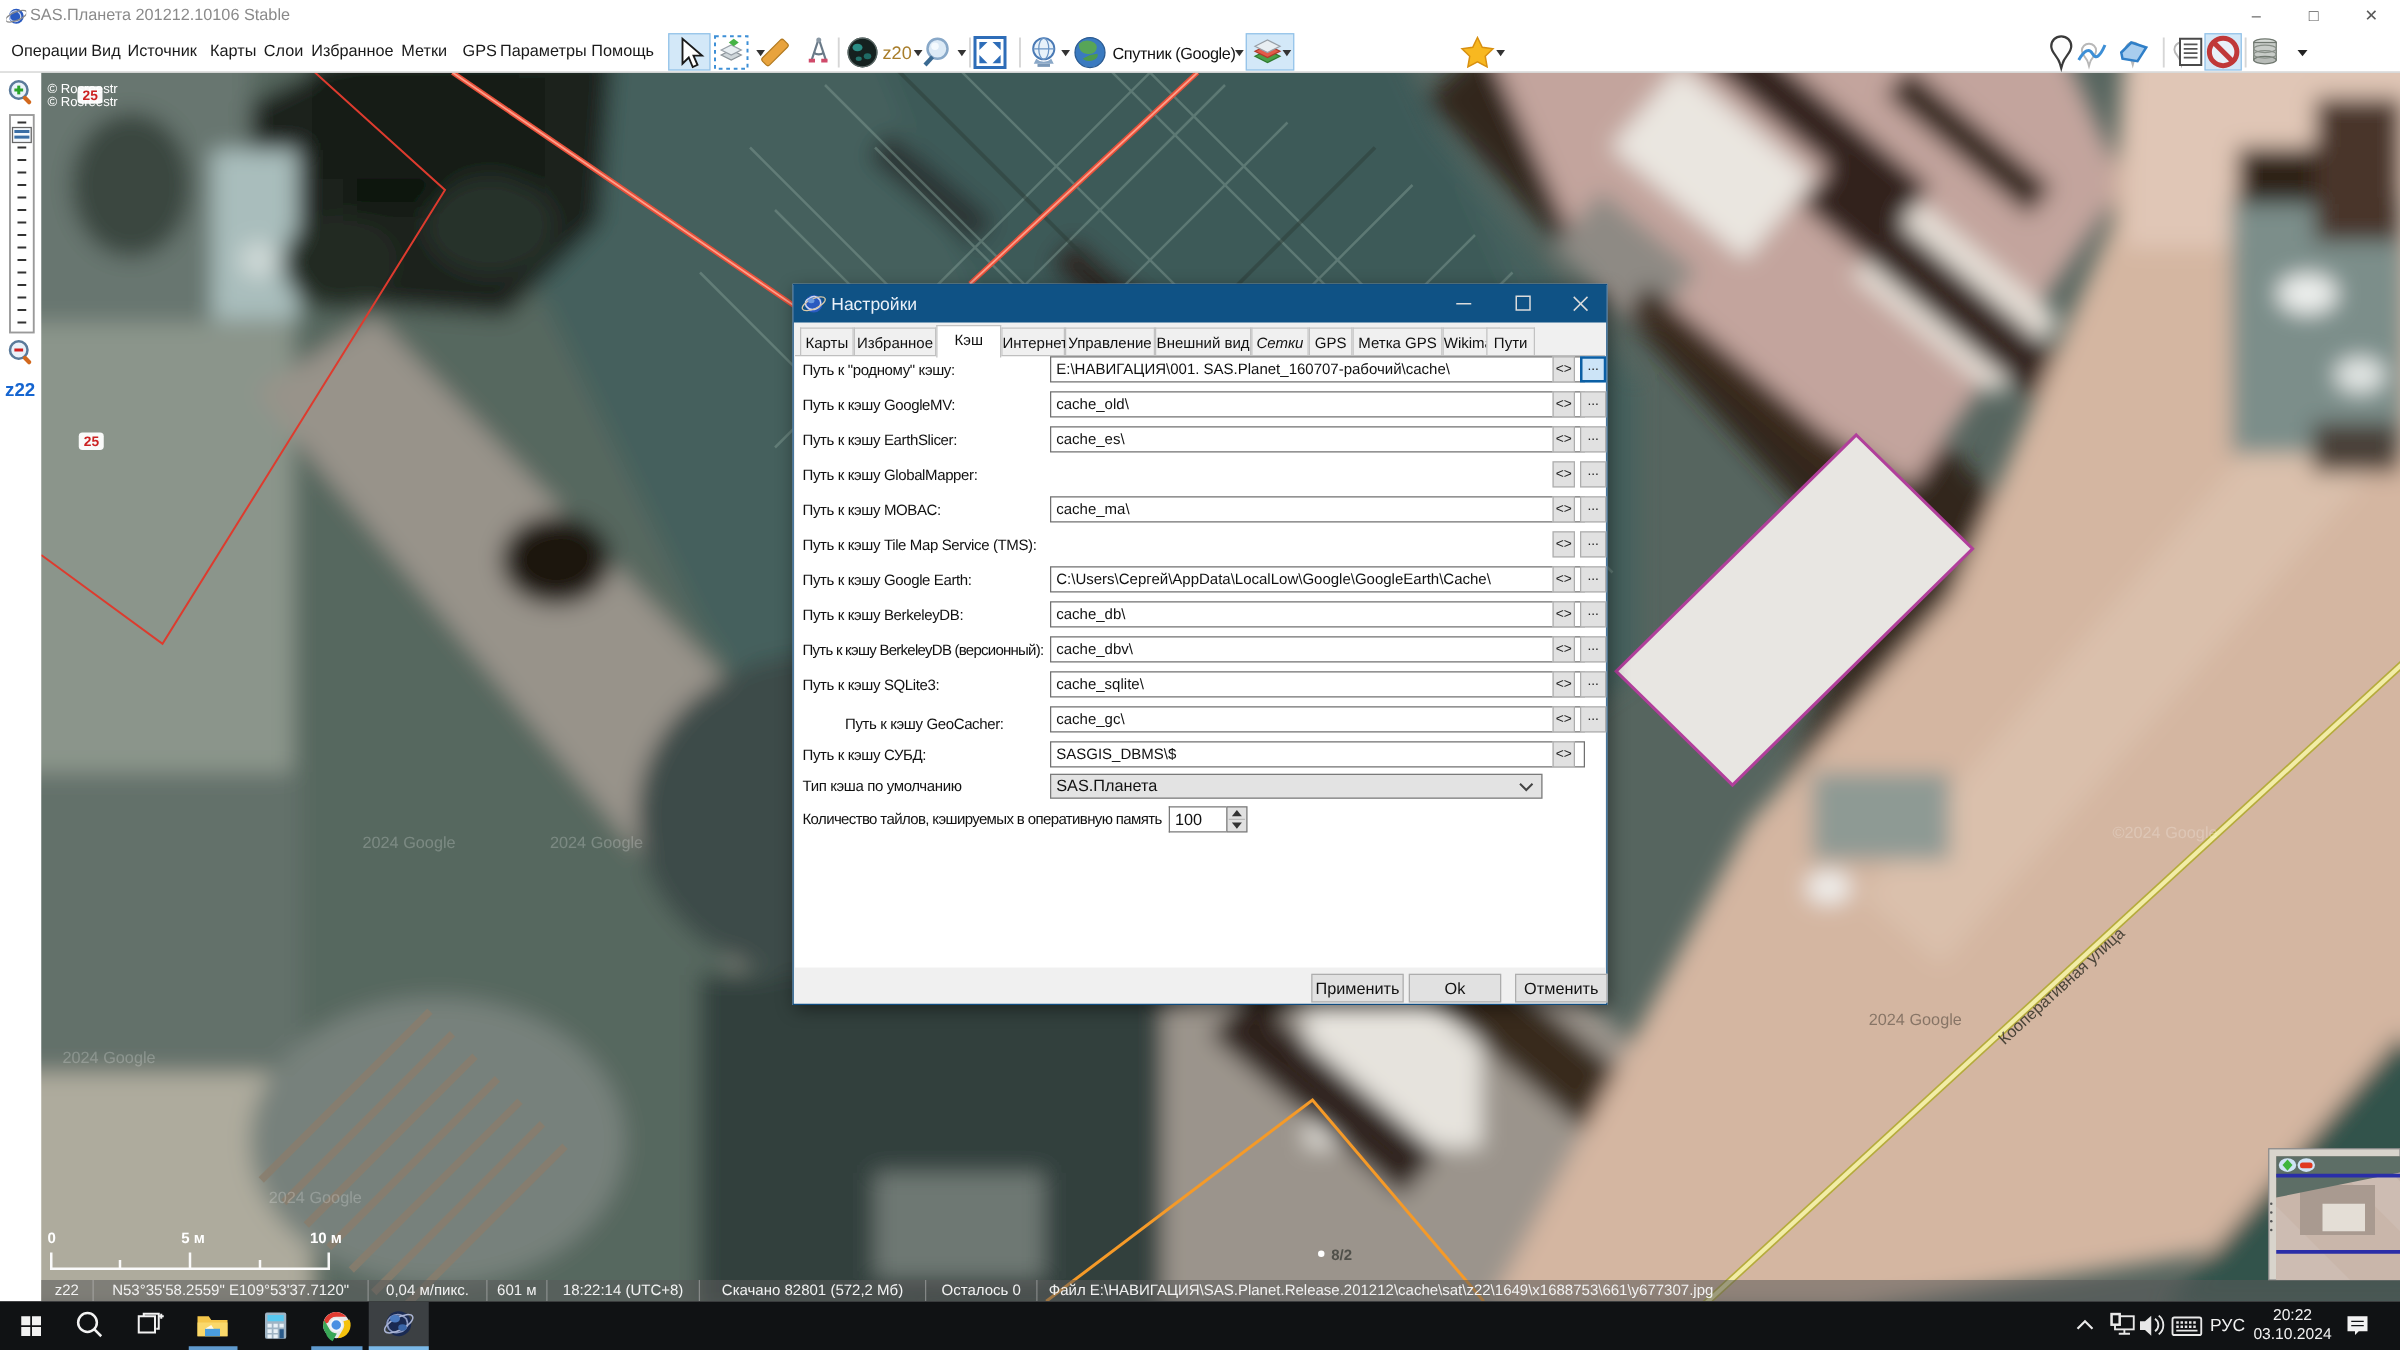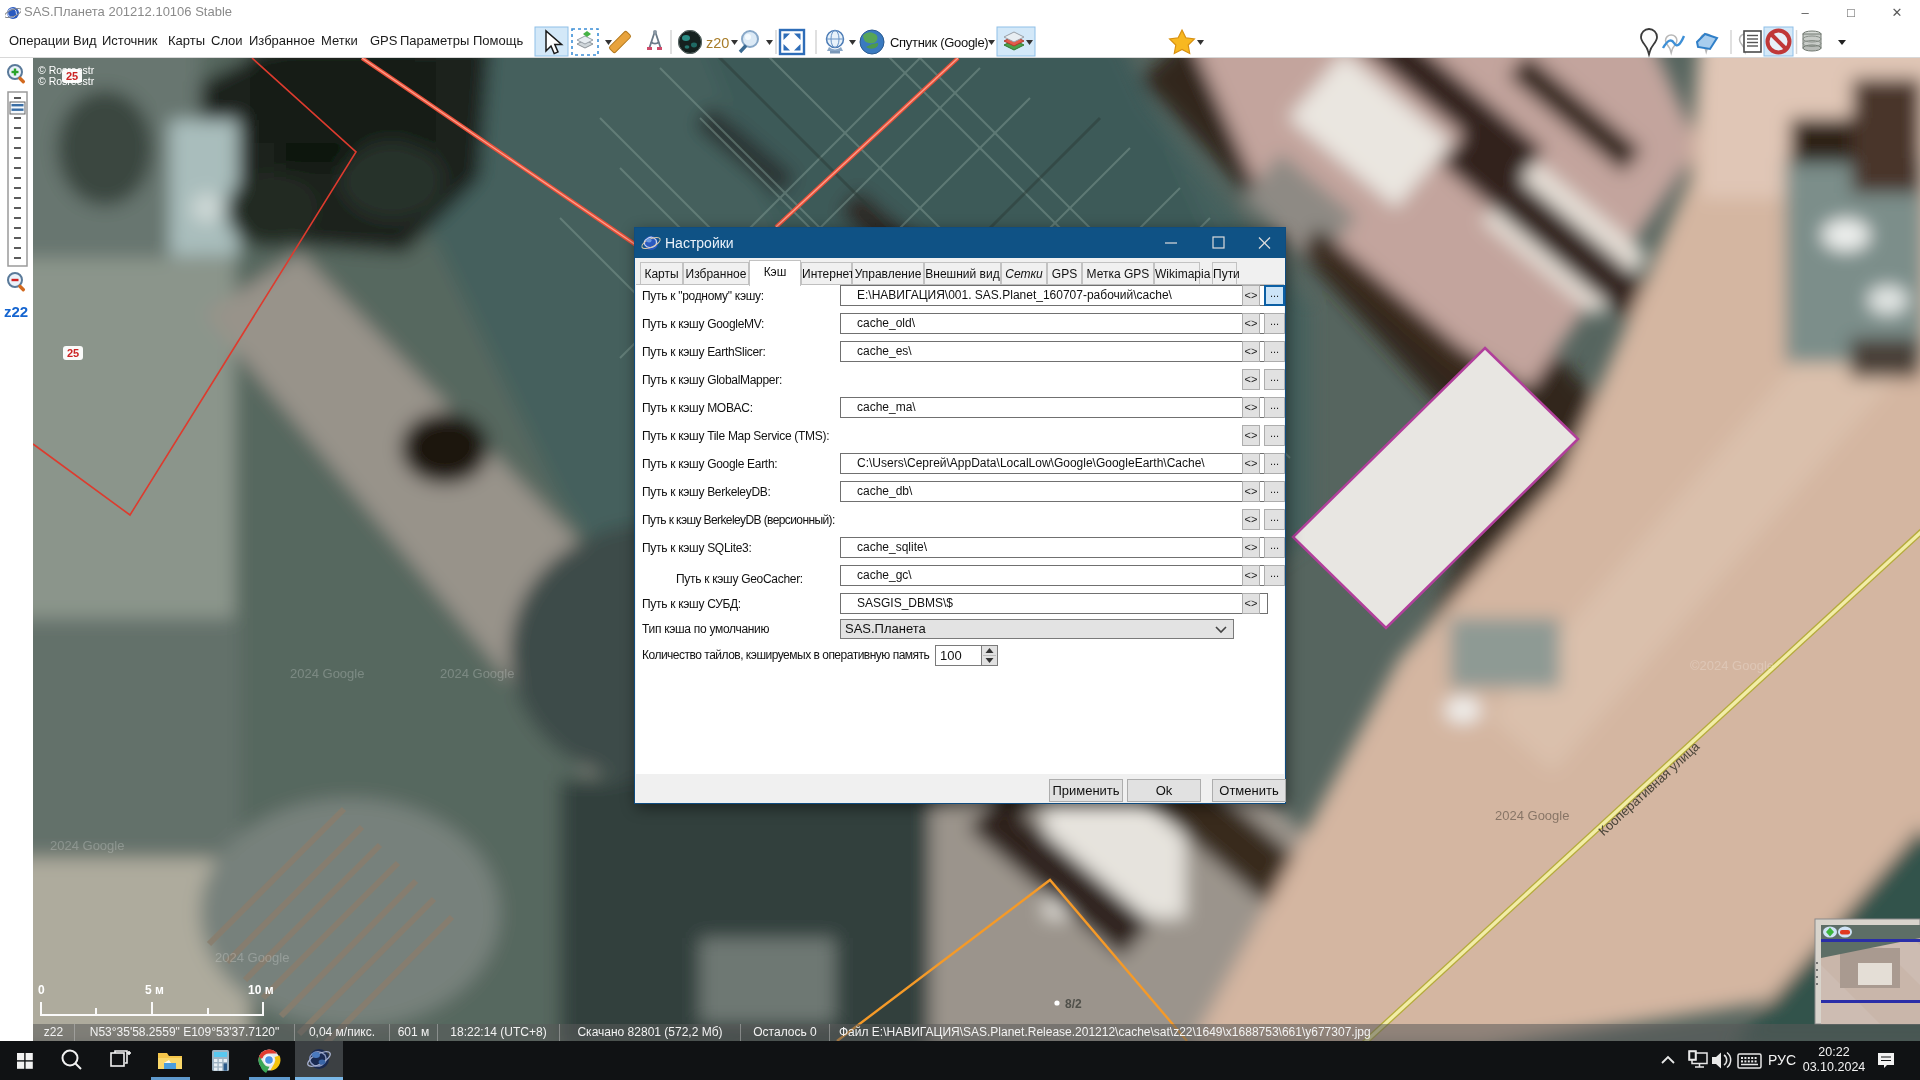--- a/index.html
+++ b/index.html
@@ -21,21 +21,21 @@
 
 #taskbar{position:absolute;left:0;top:1041px;width:1920px;height:39px;background:#101214;opacity:0.999;}
 
 #dlg{position:absolute;left:634px;top:227px;width:652px;height:577px;background:#f0f0f0;border:1px solid #0f4c80;box-shadow:2px 4px 14px rgba(0,0,0,0.45);}
 #dlgtitle{position:absolute;left:0;top:0;width:650px;height:30px;background:#0f5285;}
 #dlgtitle .t{position:absolute;left:30px;top:7px;font-size:14px;color:#eaf1f9;}
 #dlgbody{position:absolute;left:1px;top:56px;width:648px;height:490px;background:#ffffff;border-top:1px solid #bfbfbf;}
 .tab{position:absolute;top:34px;height:23px;background:#f0f0f0;border:1px solid #c2c2c2;border-bottom:none;font-size:12px;color:#111;text-align:center;line-height:22px;}
 .tab.active{top:32px;height:26px;background:#ffffff;z-index:3;}
 .row-label{position:absolute;font-size:12px;letter-spacing:-0.3px;color:#111;white-space:nowrap;}
-.inp{position:absolute;left:205px;width:428px;height:21px;border:1px solid #707070;background:#fff;font-size:12px;color:#111;line-height:19px;padding-left:16px;white-space:nowrap;overflow:hidden;}
+.inp{position:absolute;left:205px;width:428px;height:21px;border:1px solid #707070;background:#fff;font-size:12px;color:#111;line-height:19px;padding-left:4px;white-space:nowrap;overflow:hidden;}
 .btn-sm{position:absolute;width:18px;height:21px;background:#e1e1e1;border:1px solid #adadad;font-size:11px;color:#222;text-align:center;line-height:19px;}
 .btn-dots{position:absolute;width:21px;height:21px;background:#e1e1e1;border:1px solid #adadad;font-size:11px;color:#222;text-align:center;line-height:15px;}
 .dlgbtn{position:absolute;top:551px;width:74px;height:23px;background:#e1e1e1;border:1px solid #adadad;font-size:13px;color:#111;text-align:center;line-height:21px;}
 </style>
 </head>
 <body>
 <div id="stage">
 
   <div id="map">
   <svg width="1920" height="983" viewBox="0 0 1920 983">
@@ -502,21 +502,21 @@
     <div class="tab" style="left:5px;width:43px;">Карты</div>
     <div class="tab" style="left:48px;width:66px;">Избранное</div>
     <div class="tab active" style="left:114px;width:52px;">Кэш</div>
     <div class="tab" style="left:166px;width:51px;">Интернет</div>
     <div class="tab" style="left:217px;width:72px;">Управление</div>
     <div class="tab" style="left:289px;width:77px;">Внешний вид</div>
     <div class="tab" style="left:366px;width:46px;font-style:italic;">Сетки</div>
     <div class="tab" style="left:412px;width:35px;">GPS</div>
     <div class="tab" style="left:447px;width:72px;">Метка GPS</div>
     <div class="tab" style="left:519px;width:46px;">Wikimapia</div>
-    <div class="tab" style="left:577px;width:25px;">Пути</div>
+    <div class="tab" style="left:554px;width:39px;">Пути</div>
     <div id="dlgbody"></div>
 
     <span class="row-label" style="left:7px;top:61px;">Путь к "родному" кэшу:</span>
     <div class="inp" style="top:57px;">E:\НАВИГАЦИЯ\001. SAS.Planet_160707-рабочий\cache\</div>
     <div class="btn-sm" style="left:607px;top:57px;">&lt;&gt;</div>
     <div class="btn-dots" style="left:629px;top:57px;background:#cce4f7;border:2px solid #0b5fa4;line-height:13px;">...</div>
     <span class="row-label" style="left:7px;top:89px;">Путь к кэшу GoogleMV:</span>
     <div class="inp" style="top:85px;">cache_old\</div>
     <div class="btn-sm" style="left:607px;top:85px;">&lt;&gt;</div>
     <div class="btn-dots" style="left:629px;top:85px;">...</div>
@@ -536,20 +536,21 @@
     <div class="btn-dots" style="left:629px;top:197px;">...</div>
     <span class="row-label" style="left:7px;top:229px;">Путь к кэшу Google Earth:</span>
     <div class="inp" style="top:225px;">C:\Users\Сергей\AppData\LocalLow\Google\GoogleEarth\Cache\</div>
     <div class="btn-sm" style="left:607px;top:225px;">&lt;&gt;</div>
     <div class="btn-dots" style="left:629px;top:225px;">...</div>
     <span class="row-label" style="left:7px;top:257px;">Путь к кэшу BerkeleyDB:</span>
     <div class="inp" style="top:253px;">cache_db\</div>
     <div class="btn-sm" style="left:607px;top:253px;">&lt;&gt;</div>
     <div class="btn-dots" style="left:629px;top:253px;">...</div>
     <span class="row-label" style="left:7px;top:285px;letter-spacing:-0.6px;">Путь к кэшу BerkeleyDB (версионный):</span>
+    <div class="inp" style="top:281px;">cache_dbv\</div>
     <div class="btn-sm" style="left:607px;top:281px;">&lt;&gt;</div>
     <div class="btn-dots" style="left:629px;top:281px;">...</div>
     <span class="row-label" style="left:7px;top:313px;">Путь к кэшу SQLite3:</span>
     <div class="inp" style="top:309px;">cache_sqlite\</div>
     <div class="btn-sm" style="left:607px;top:309px;">&lt;&gt;</div>
     <div class="btn-dots" style="left:629px;top:309px;">...</div>
     <span class="row-label" style="left:7px;top:344px;margin-left:34px;">Путь к кэшу GeoCacher:</span>
     <div class="inp" style="top:337px;">cache_gc\</div>
     <div class="btn-sm" style="left:607px;top:337px;">&lt;&gt;</div>
     <div class="btn-dots" style="left:629px;top:337px;">...</div>

